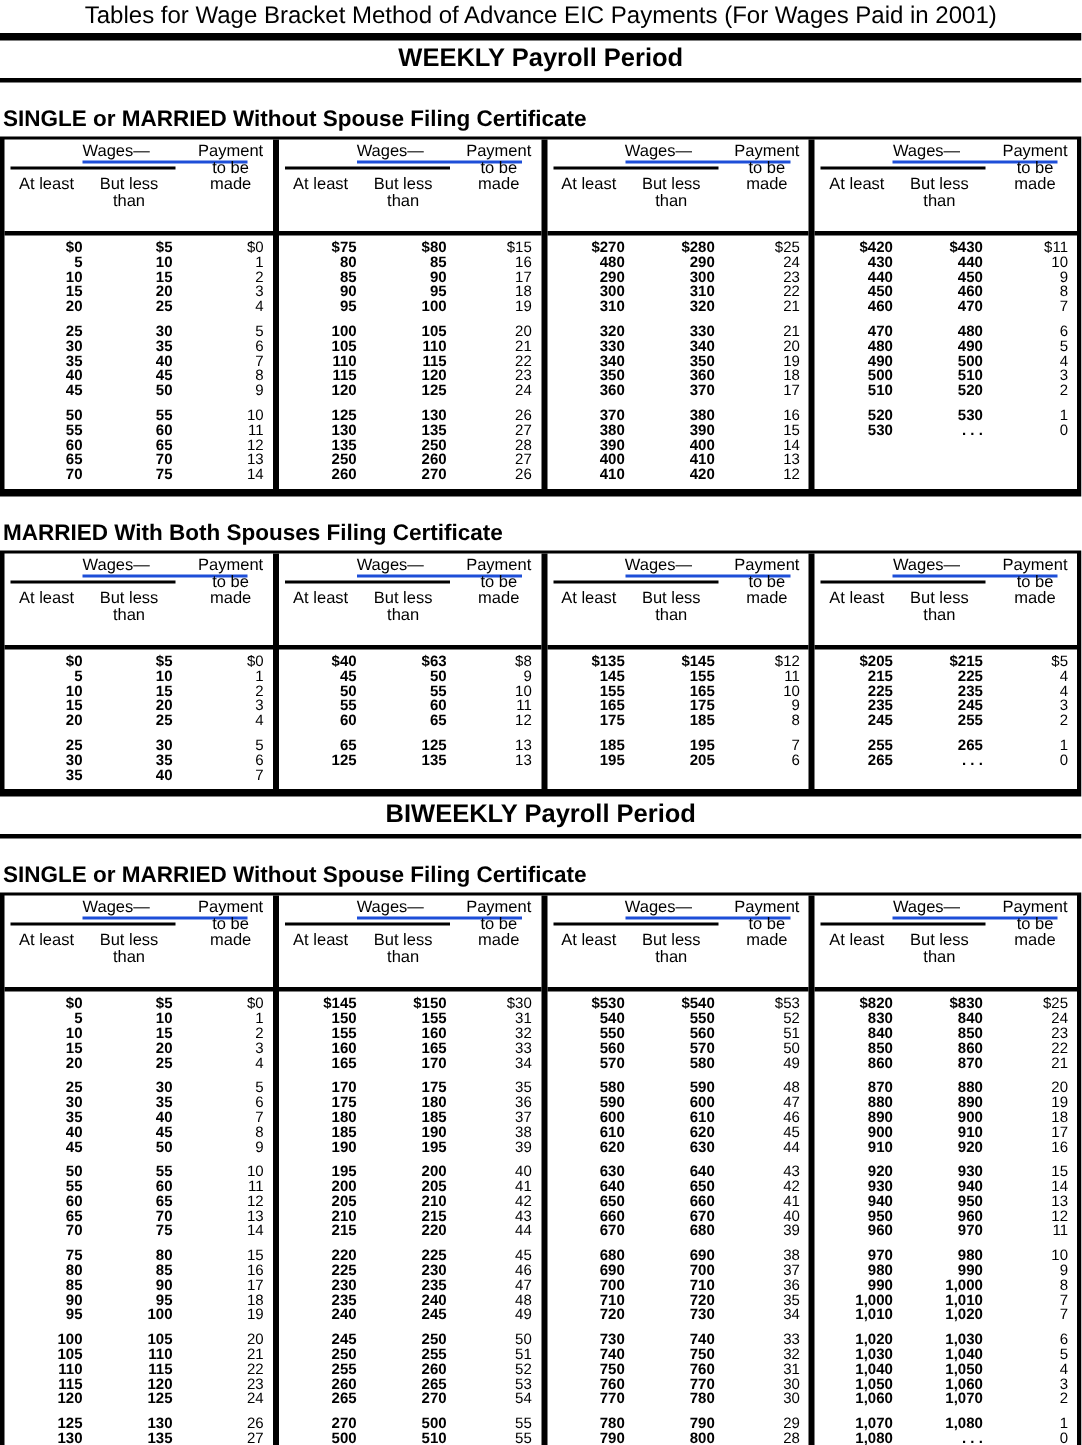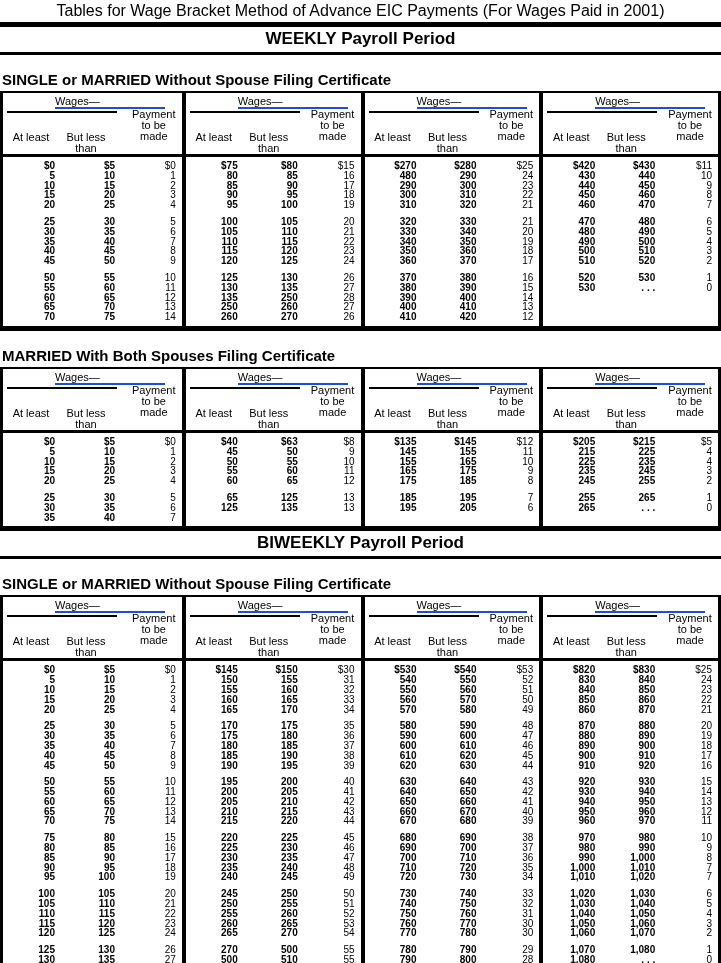--- a/index.html
+++ b/index.html
@@ -13,24 +13,24 @@
   .period-bar { font-size:17px; font-weight:700; text-align:center; padding:2px 12px 3px; }
   .subtitle { font-size:15px; font-weight:700; text-align:left; padding:16px 0 3px 2px; }
 
   .wage-table { display:flex; border:3px solid #000; border-top-width:2px; border-bottom-width:5px; align-items:stretch; }
   .wt-col { width:25%; position:relative; display:flex; flex-direction:column; }
   .wt-col + .wt-col { border-left:4px solid #000; }
 
   .wt-head { position:relative; border-bottom:3px solid #000; padding:2px 3px 4px 4px; height:64px; }
   .wt-wages { width:110px; font-size:11px; line-height:12px; border-bottom:2px solid #1d4ed8;margin-left:48px; }
   .wages-rule { width:110px; height:2px; background:#000; margin-top:2px; }
-  .wt-sub { display:flex; margin-top:19px; font-size:11px; line-height:11px; }
+  .wt-sub { display:flex; margin-top:5px; font-size:11px; line-height:11px; }
   .h-at { width:48px; text-align:center; }
   .h-bl { width:62px; text-align:center; }
-  .pay-head { position:absolute; top:3px; right:2px; width:52px; text-align:center; font-size:11px; line-height:11px;margin-top:13px; }
+  .pay-head { position:absolute; top:3px; right:2px; width:52px; text-align:center; font-size:11px; line-height:11px; }
 
   .wt-body { padding:4px 3px 4px 4px; }
   .wt-group + .wt-group { margin-top:7px; }
   .wt-row { display:flex; font-size:10px; line-height:9.8px; }
   .c-at { width:48px; text-align:right; font-weight:700; }
   .c-bl { width:60px; text-align:right; font-weight:700; }
   .c-pay { flex:1; text-align:right; padding-right:3px; }
 </style>
 </head>
 <body>

